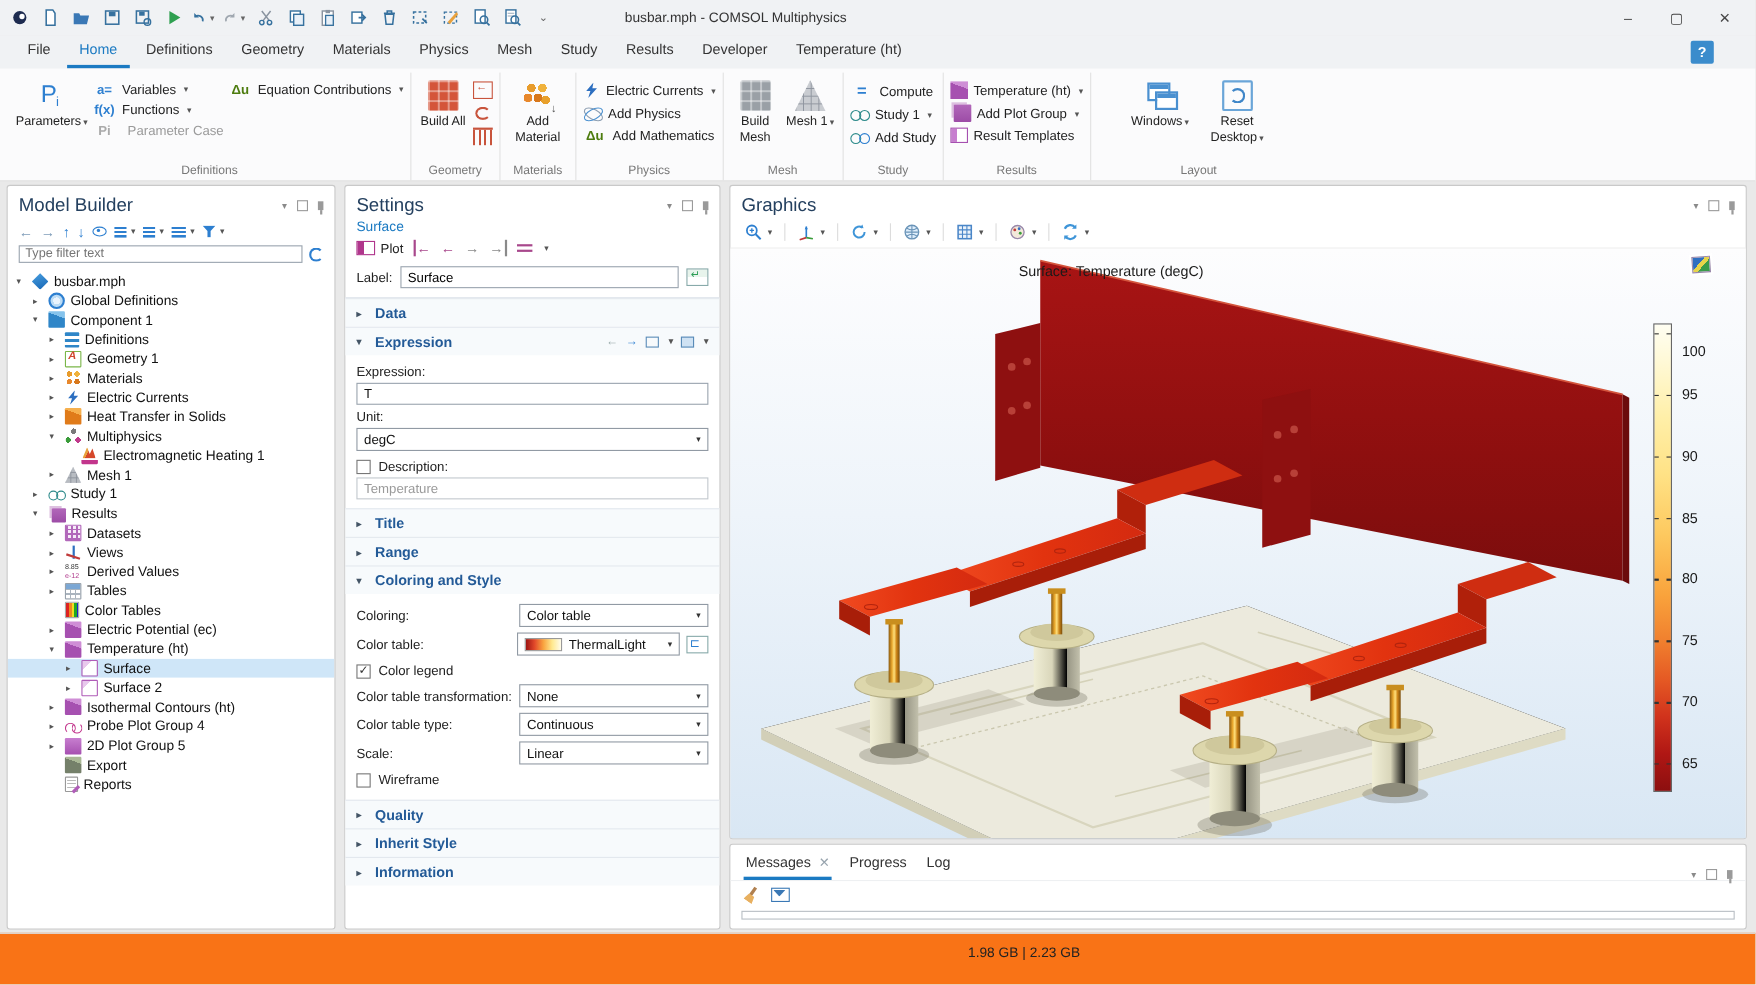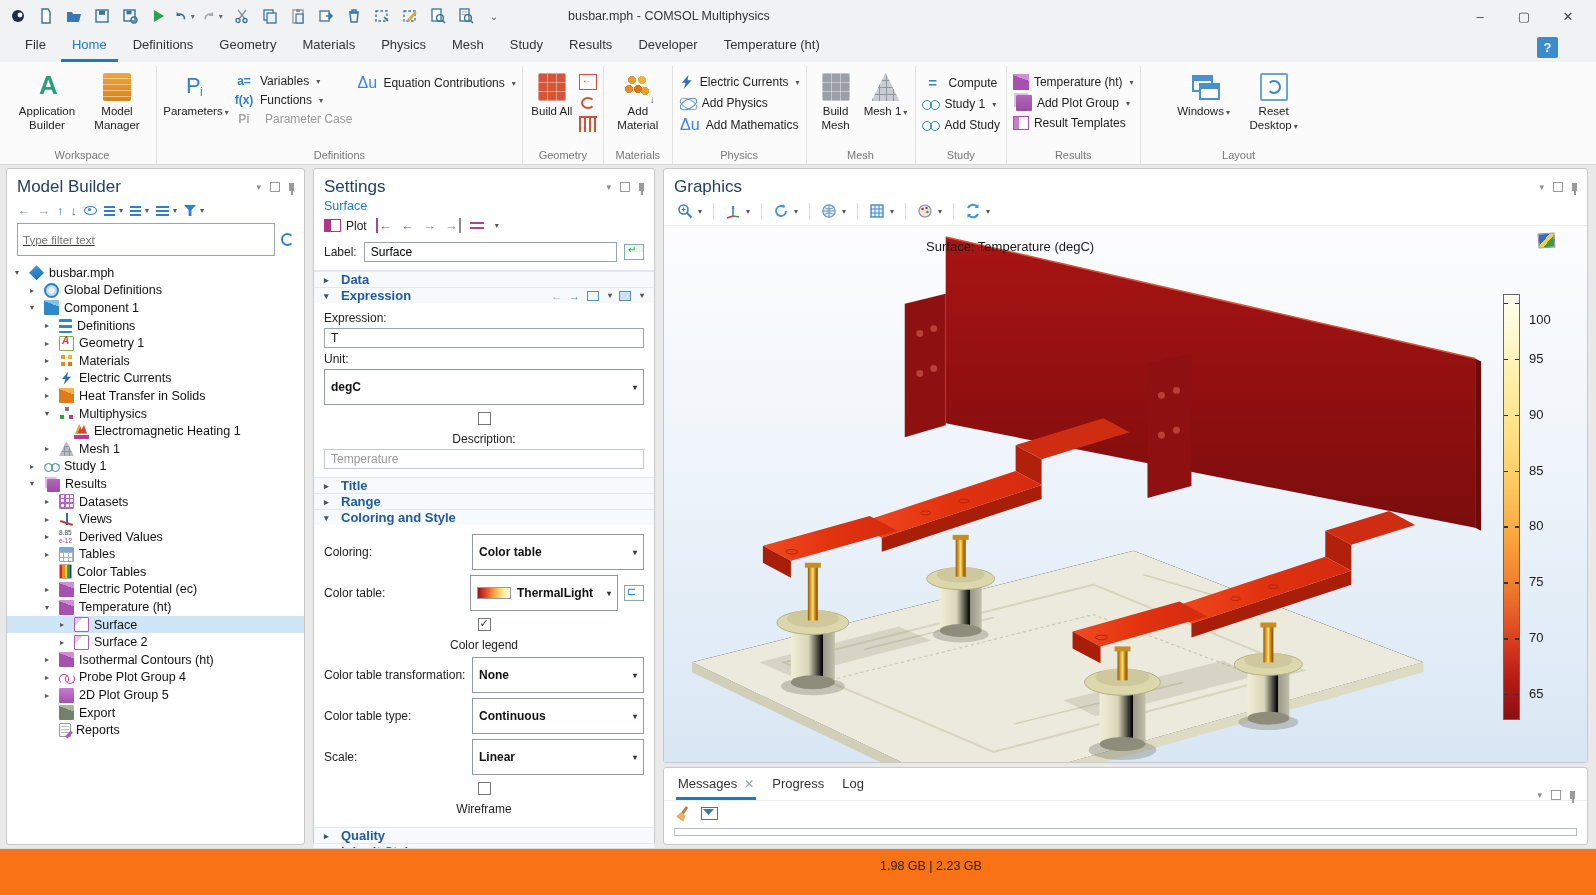--- a/index.html
+++ b/index.html
@@ -58,21 +58,21 @@
   .ric-addmaterial::after { content:"↓"; position:absolute; right:-3px; bottom:-5px; font-size:10px; color:#555; }
   .ric-buildmesh { background:#9aa0a6; border-radius:2px;
     background-image:linear-gradient(#fff6 1.5px,transparent 1.5px),linear-gradient(90deg,#fff6 1.5px,transparent 1.5px); background-size:9px 9px; }
   .ric-mesh1 { background:#c9ccd1; clip-path:polygon(50% 0,100% 100%,0 100%);
     background-image:linear-gradient(#9096a0 1px,transparent 1px),linear-gradient(90deg,#9096a0 1px,transparent 1px); background-size:7px 7px; }
   .ric-windows::before { content:""; position:absolute; left:2px; top:2px; width:17px; height:13px; border:2px solid #4a90d0; background:linear-gradient(#4a90d0 0 4px,#fff 4px); }
   .ric-windows::after { content:""; position:absolute; left:9px; top:10px; width:17px; height:13px; border:2px solid #4a90d0; background:linear-gradient(#4a90d0 0 4px,#fff 4px); }
   .ric-resetdesktop { border:2px solid #6aa5d8; border-radius:2px; }
   .ric-resetdesktop::before { content:""; position:absolute; inset:5px; border:2.5px solid #3f86c8; border-radius:50%; border-left-color:transparent; }
 
-  .i-eqcontrib { color:#3b82f6; font-weight:normal; font-size:16px; width:22px; text-align:center; }
+  .i-eqcontrib { color:#4d7c0f; font-weight:bold; font-size:12px; width:22px; text-align:center; }
   .geo-small { width:18px; height:16px; position:relative; border:none; background:transparent; }
   .geo-import { border:1.5px solid #c8543c; }
   .geo-import::before { content:"←"; position:absolute; left:2px; top:-1px; font-size:10px; color:#c8543c; font-weight:bold; }
   .geo-update::before { content:""; position:absolute; inset:2px; border:2px solid #c8543c; border-radius:50%; border-right-color:transparent; }
   .geo-hatch { background:repeating-linear-gradient(90deg,#c8543c 0 2px,transparent 2px 5px); border-top:2px solid #c8543c; }
   .i-atom { width:18px; height:16px; position:relative; flex:none; }
   .i-atom::before,.i-atom::after { content:""; position:absolute; left:0; top:4px; width:17px; height:8px; border:1.4px solid #8a9cb0; border-radius:50%; }
   .i-atom::before { transform:rotate(28deg); } .i-atom::after { transform:rotate(-28deg); border-color:#4a90d0; }
   .i-rings { width:18px; height:16px; position:relative; flex:none; }
   .i-rings::before,.i-rings::after { content:""; position:absolute; top:4px; width:8px; height:8px; border:1.8px solid #2e8b8b; border-radius:50%; }
@@ -146,21 +146,21 @@
 
   
   .mb-toolbar { display:flex; align-items:center; gap:7px; padding:4px 10px 5px; }
   .mbt { border:none; background:transparent; font-size:13px; color:#2d7fd0; display:flex; align-items:center; gap:2px; padding:0; }
   .mbt.gray { color:#7f9db9; }
   .i-eye { width:13px; height:9px; border:1.6px solid #2d7fd0; border-radius:50%; position:relative; display:inline-block; }
   .i-eye::before { content:""; position:absolute; left:3.2px; top:1.4px; width:3px; height:3px; border-radius:50%; background:#2d7fd0; }
   .i-bars { width:11px; height:10px; background:repeating-linear-gradient(180deg,#2d7fd0 0 2px,transparent 2px 4px); display:inline-block; }
   .i-funnel { width:12px; height:11px; background:#2d7fd0; clip-path:polygon(0 0,100% 0,62% 45%,62% 100%,38% 100%,38% 45%); display:inline-block; }
   .mb-filter { display:flex; align-items:center; gap:6px; padding:0 10px 6px; }
-  .mb-filter input { flex:1; height:33px; border:1px solid #9aa4ae; font-size:11.5px; padding:0 5px; font-family:inherit; color:#333;text-decoration:underline; }
+  .mb-filter input { flex:1; height:16px; border:1px solid #9aa4ae; font-size:11.5px; padding:0 5px; font-family:inherit; color:#333; }
   .i-refresh { width:13px; height:13px; border:2px solid #2d7fd0; border-radius:50%; border-right-color:transparent; display:inline-block; }
   .mb-tree { flex:1; overflow:hidden; padding-top:2px; }
   .tree-row { display:flex; align-items:center; height:17.6px; padding-left:8px; font-size:12.5px; color:#111; white-space:nowrap; }
   .tree-row.selected { background:#cfe6f8; }
   .indent { flex:none; }
   .tw { width:14px; font-size:8px; color:#555; flex:none; }
   .tree-row .ic { margin-right:5px; }
 
   
   .settings-sub { font-size:12.5px; color:#1b7ac2; padding:0 10px; }
@@ -177,23 +177,23 @@
   .i-rename::before { content:"↵"; position:absolute; left:3px; top:-1px; font-size:10px; color:#2e9e57; }
   .sec-header { display:flex; align-items:center; gap:7px; height:26px; padding:0 10px; background:#f7fafc; border-top:1px solid #e3e8ee; font-size:13px; font-weight:bold; color:#235a97; }
   .sec-header .tw2 { font-size:9px; color:#456; width:10px; }
   .sec-icons { margin-left:auto; display:flex; gap:7px; align-items:center; font-size:11px; }
   .sec-icons .gra { color:#9aa; } .sec-icons .blu { color:#2d7fd0; }
   .mini-box { width:12px; height:10px; border:1.5px solid #5a8cb8; display:inline-block; }
   .sec-body { padding:4px 10px 8px; }
   .field-caption { font-size:12px; color:#222; margin:4px 0 3px; }
   .text-field { width:100%; height:20px; border:1px solid #9aa4ae; font-size:12px; padding:0 6px; font-family:inherit; color:#111; }
   .text-field.disabled { color:#9a9a9a; border-color:#c2c8ce; }
-  .select { height:36px; border:1px solid #919aa4; background:#fff; display:flex; align-items:center; font-size:12px; color:#111; padding:0 6px; gap:6px;font-weight:bold; }
+  .select { height:21px; border:1px solid #919aa4; background:#fff; display:flex; align-items:center; font-size:12px; color:#111; padding:0 6px; gap:6px; }
   .select .sel-caret { margin-left:auto; font-size:8px; color:#333; }
-  .check-row { display:flex; align-items:center; gap:7px; font-size:12px; color:#222; margin:7px 0 3px;flex-direction:column; }
+  .check-row { display:flex; align-items:center; gap:7px; font-size:12px; color:#222; margin:7px 0 3px; }
   .checkbox { width:13px; height:13px; border:1px solid #777; background:#fff; position:relative; flex:none; }
   .checkbox.checked::before { content:"✓"; position:absolute; left:1px; top:-2px; font-size:11px; color:#333; }
   .kv-row { display:flex; align-items:center; margin:5px 0; }
   .kv-row .k { font-size:12px; color:#222; flex:1; }
   .kv-row .v { width:172px; flex:none; }
   .swatch { width:34px; height:12px; background:linear-gradient(90deg,#9b1313,#e2492a,#f9a43f,#ffe98f,#fffceb); border:1px solid #999; flex:none; }
   .i-import-win { width:20px; height:16px; border:1px solid #8aa; position:relative; flex:none; background:#fff; }
   .i-import-win::before { content:"⊏"; position:absolute; left:2px; top:-1px; font-size:11px; color:#2d7fd0; }
 
   
@@ -369,33 +369,20 @@
         <button class="menu-tab"><span>Mesh</span></button>
         <button class="menu-tab"><span>Study</span></button>
         <button class="menu-tab"><span>Results</span></button>
         <button class="menu-tab"><span>Developer</span></button>
         <button class="menu-tab"><span>Temperature (ht)</span></button>
       </div>
     <button class="help-btn">?</button>
   </div>
 
   <div class="ribbon">
-    <div class="rgroup">
-      <div class="rgroup-content">
-        <button class="bigbtn">
-            <span class="ric ric-appbuilder"></span>
-            <span>Application Builder</span>
-          </button>
-        <button class="bigbtn">
-            <span class="ric ric-modelmanager"></span>
-            <span>Model Manager</span>
-          </button>
-      </div>
-      <div class="rgroup-label">Workspace</div>
-    </div>
     <div class="rgroup">
       <div class="rgroup-content">
         <button class="bigbtn">
             <span class="ric ric-parameters"></span>
             <span><span>Parameters</span><span class="caret">▾</span></span>
           </button>
         <div class="smallcol">
           <button class="smallbtn">
               <span class="glyph">a=</span>
               <span>Variables</span>

